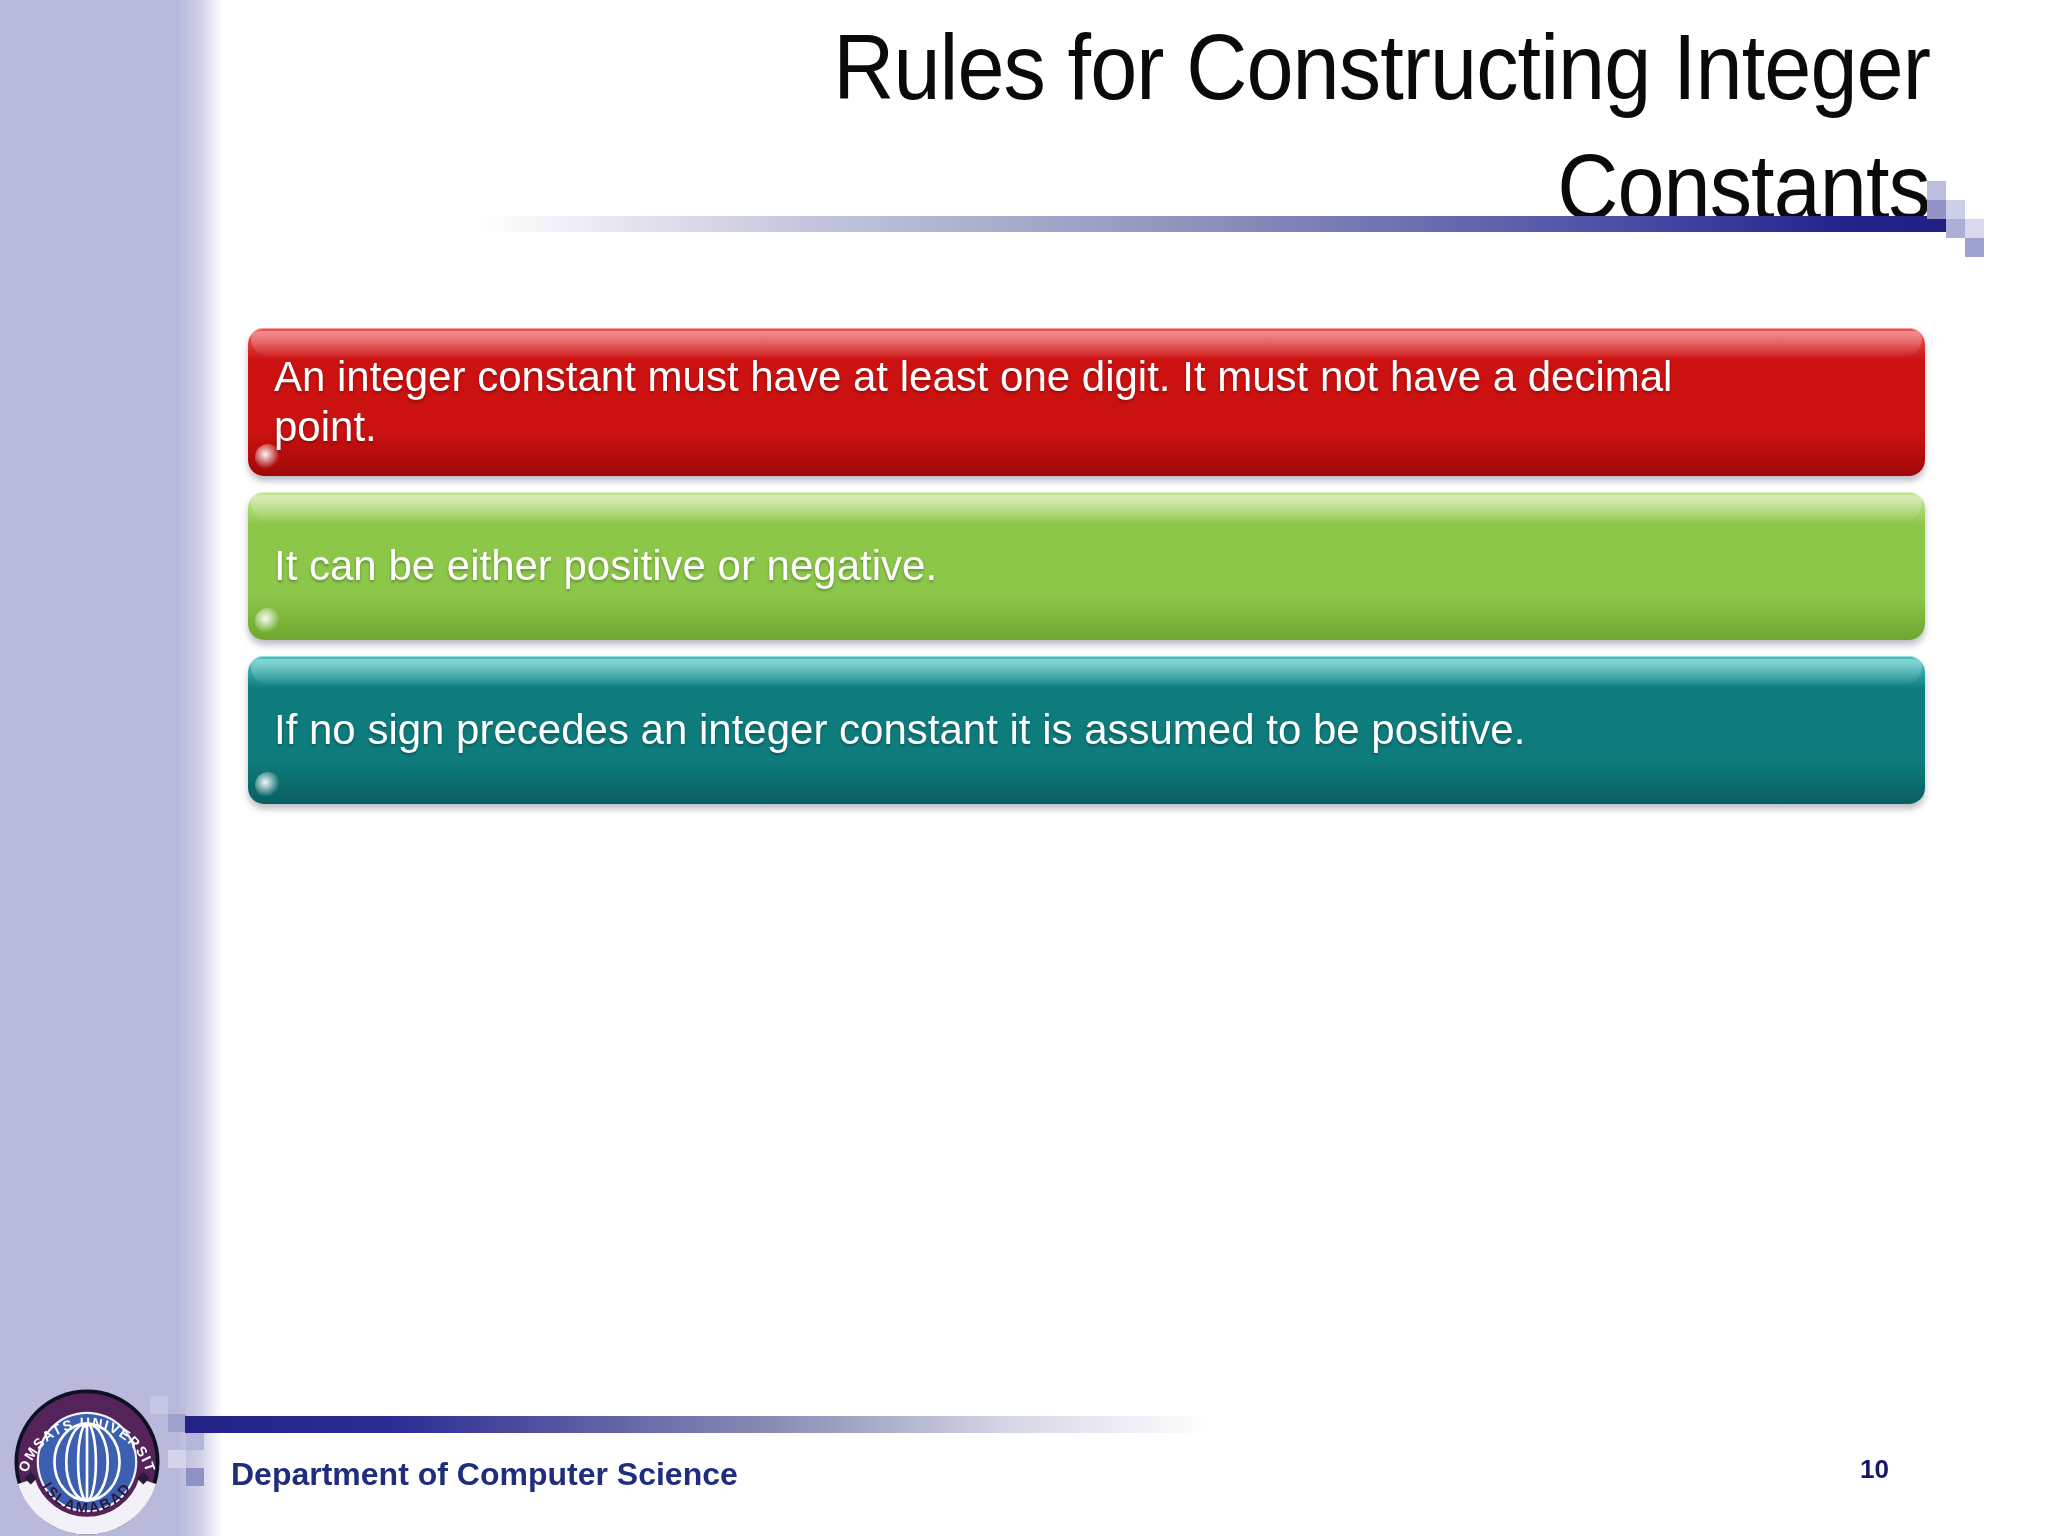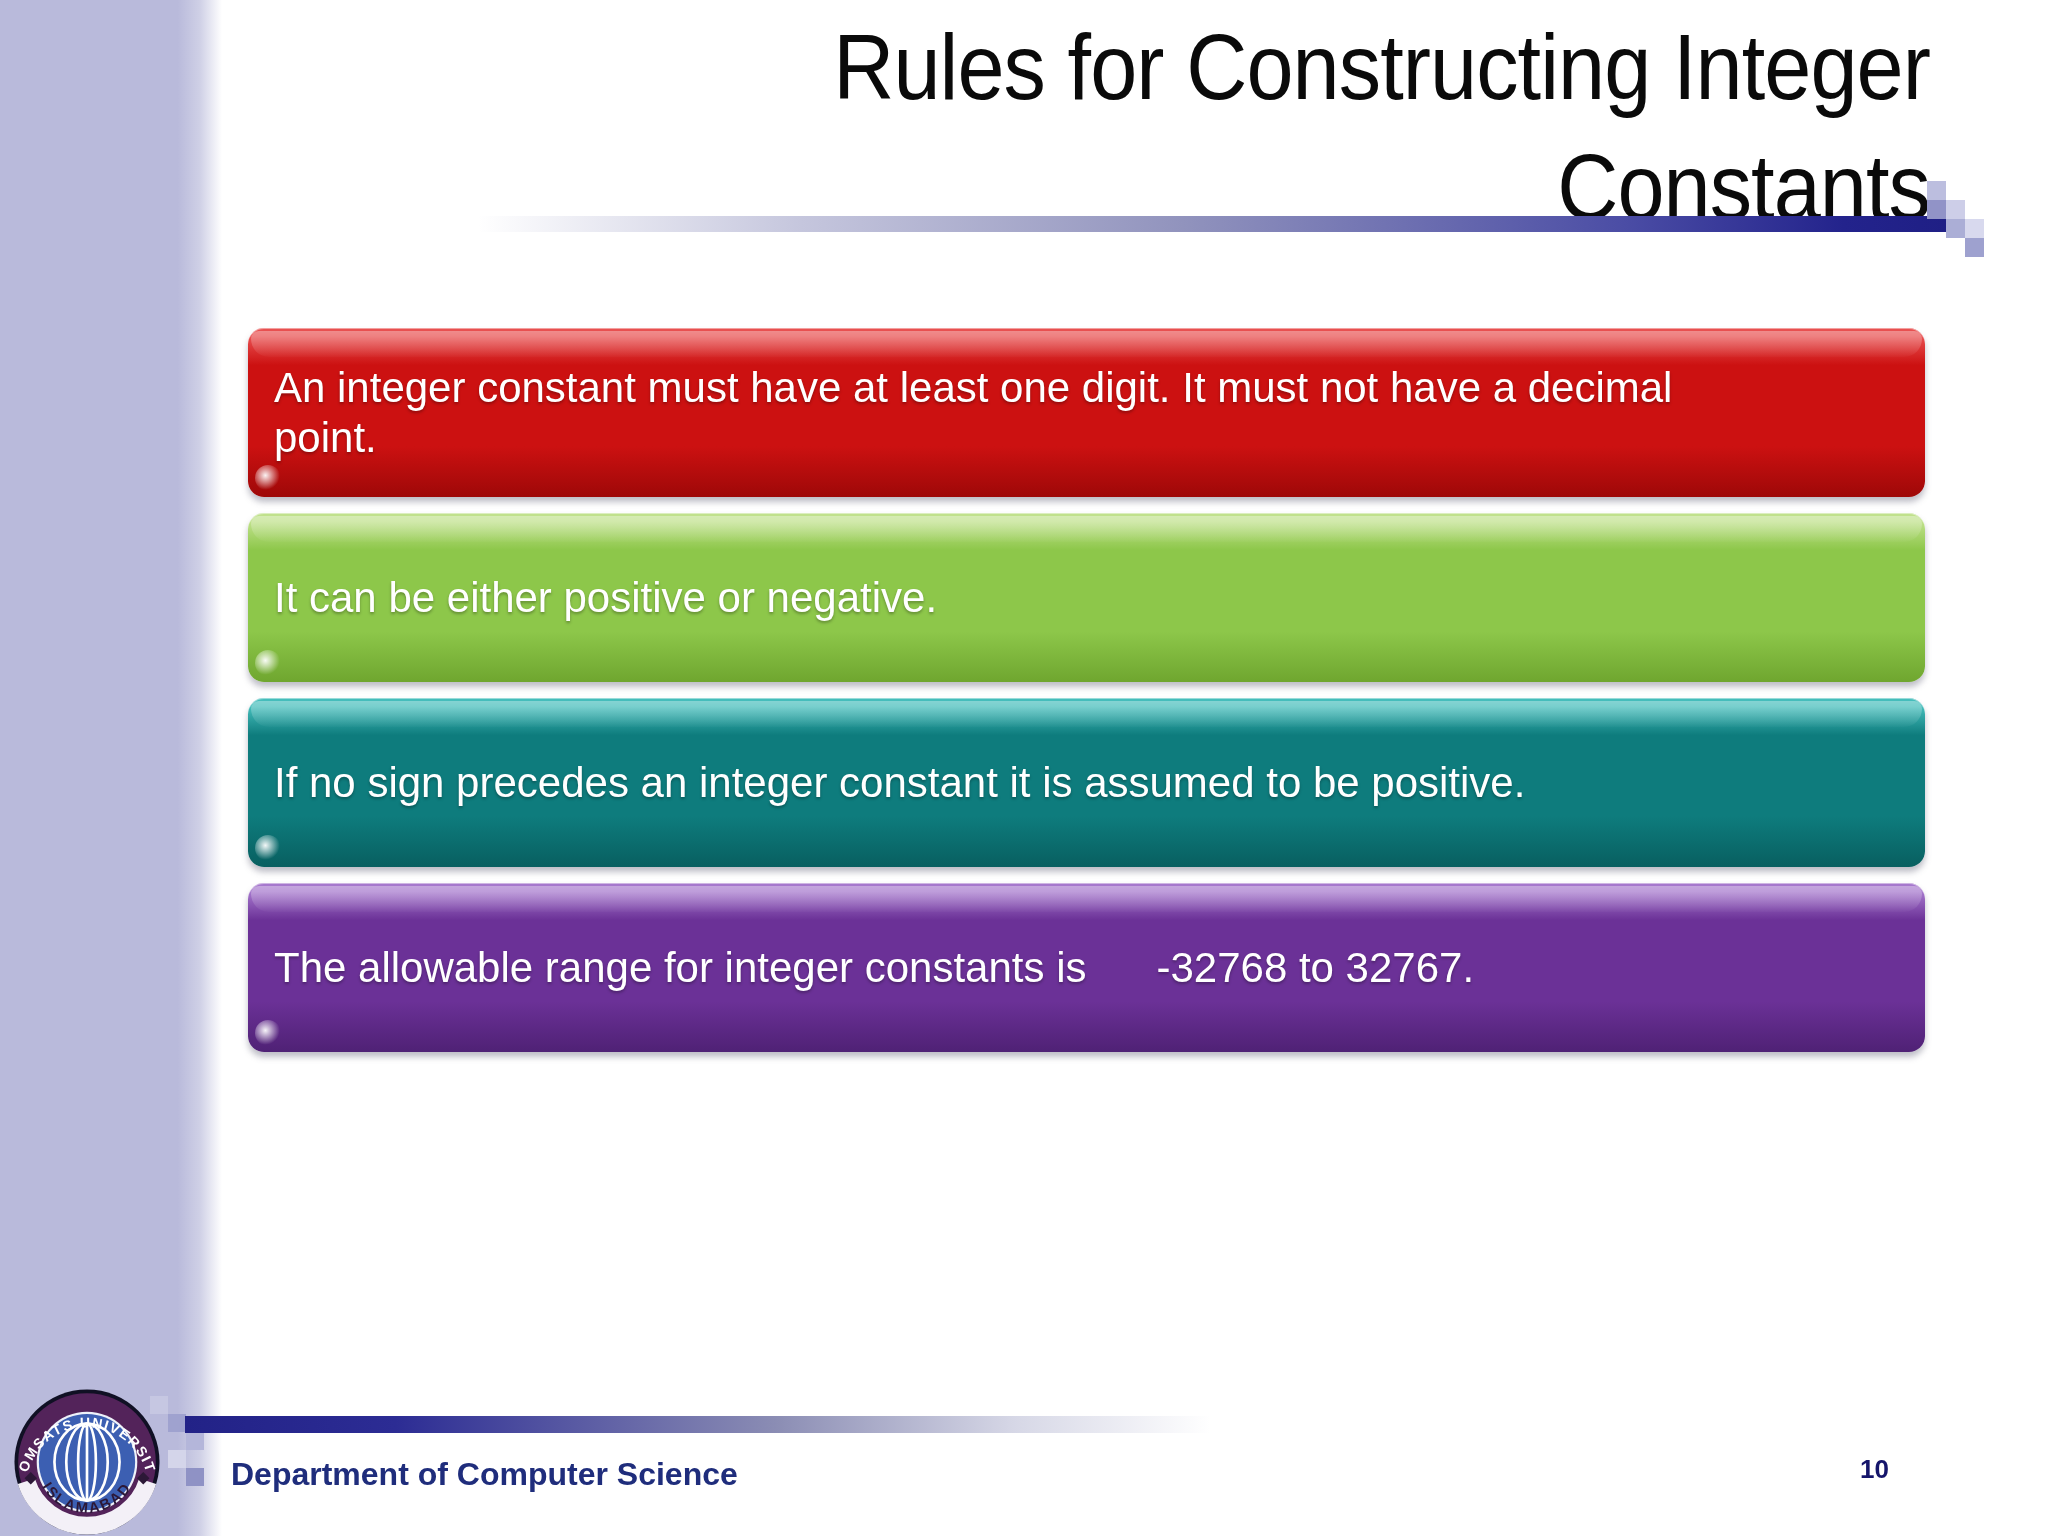--- a/index.html
+++ b/index.html
@@ -29,21 +29,21 @@
   .px3{left:1946px; top:200px; background:#cdcee8;}
   .px4{left:1946px; top:219px; background:#abaed6;}
   .px5{left:1965px; top:219px; background:#d8d9ee;}
   .px6{left:1965px; top:238px; background:#9ea1cf;}
   
   .rules{
     position:absolute; left:248px; top:328px; width:1677px;
     display:flex; flex-direction:column; gap:16px;
   }
   .bar{
-    position:relative; height:169px; box-sizing:border-box;
+    position:relative; height:148px; box-sizing:border-box;
     border-radius:16px; display:flex; align-items:center;
     padding:0 34px 0 26px;
     color:#ffffff; font-size:42px; line-height:1.18; white-space:pre-wrap;
     text-shadow:0 2px 3px rgba(0,0,0,0.30);
     background:linear-gradient(180deg,var(--light) 0%,var(--light) 5%,var(--base) 22%,var(--base) 70%,var(--dark) 100%);
     box-shadow:0 5px 6px rgba(110,110,130,0.45), inset 0 1px 0 rgba(255,255,255,0.45);
   }
   .bar::before{ 
     content:""; position:absolute; left:3px; right:3px; top:3px; height:26px;
     border-radius:13px 13px 30px 30px; pointer-events:none;
@@ -104,23 +104,20 @@
       <div class="bar" style="--light: #e85050; --base: #cc1111; --dark: #9e0808;">
       <span>An integer constant must have at least one digit. It must not have a decimal
 point.</span>
     </div>
       <div class="bar" style="--light: #c0e18c; --base: #8dc74a; --dark: #6fa62f;">
       <span>It can be either positive or negative.</span>
     </div>
       <div class="bar" style="--light: #45bdbb; --base: #0e7c7d; --dark: #085f60;">
       <span>If no sign precedes an integer constant it is assumed to be positive.</span>
     </div>
-      <div class="bar" style="--light: #a678cd; --base: #6b3197; --dark: #4f2175;">
-      <span>The allowable range for integer constants is      -32768 to 32767.</span>
-    </div>
     </div>
 
   <div>
     <div class="fpx fpx1"></div>
     <div class="fpx fpx2"></div>
     <div class="fpx fpx3"></div>
     <div class="fpx fpx4"></div>
     <div class="fpx fpx5"></div>
   </div>
   <div class="fline"></div>

